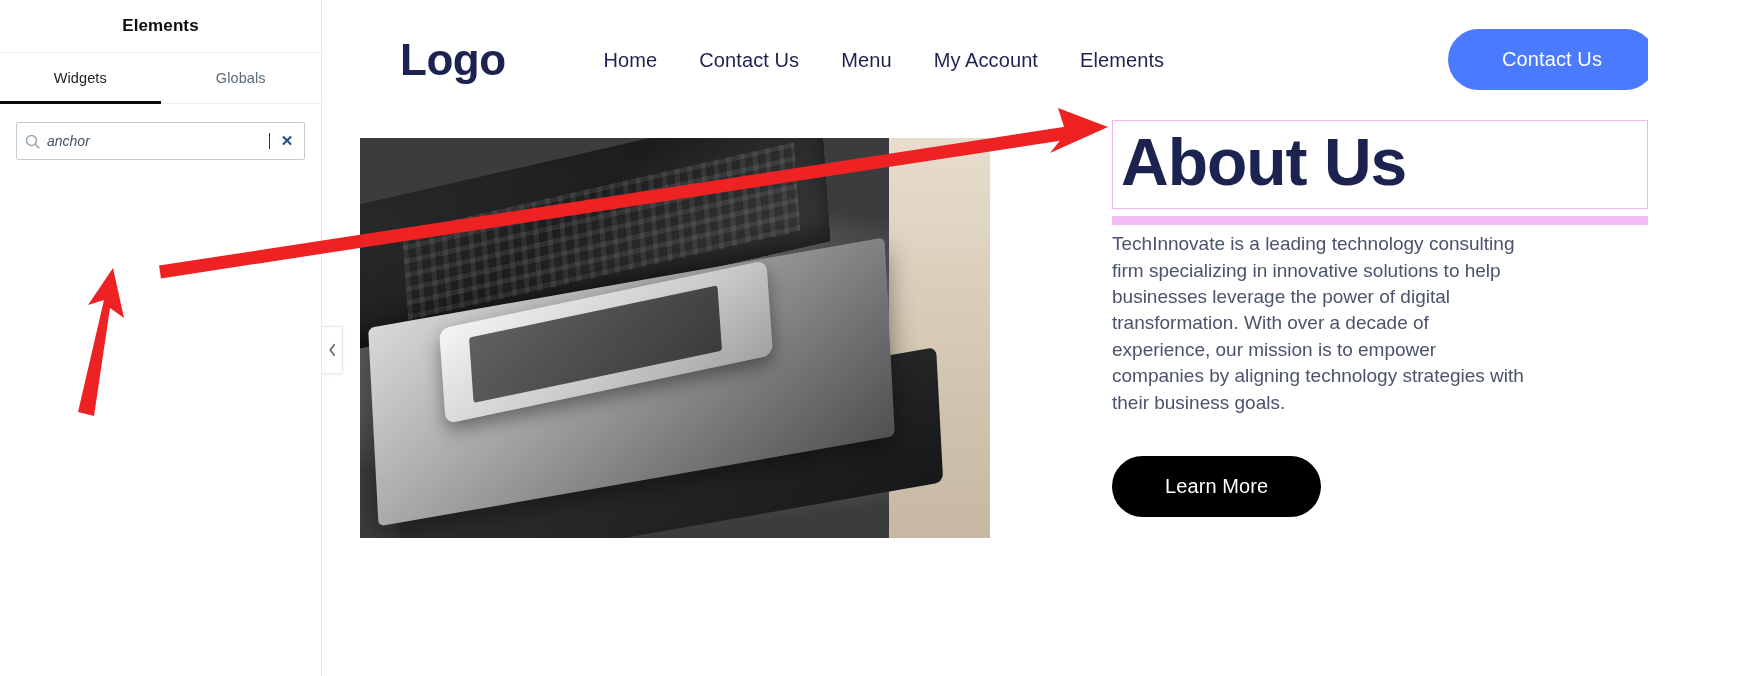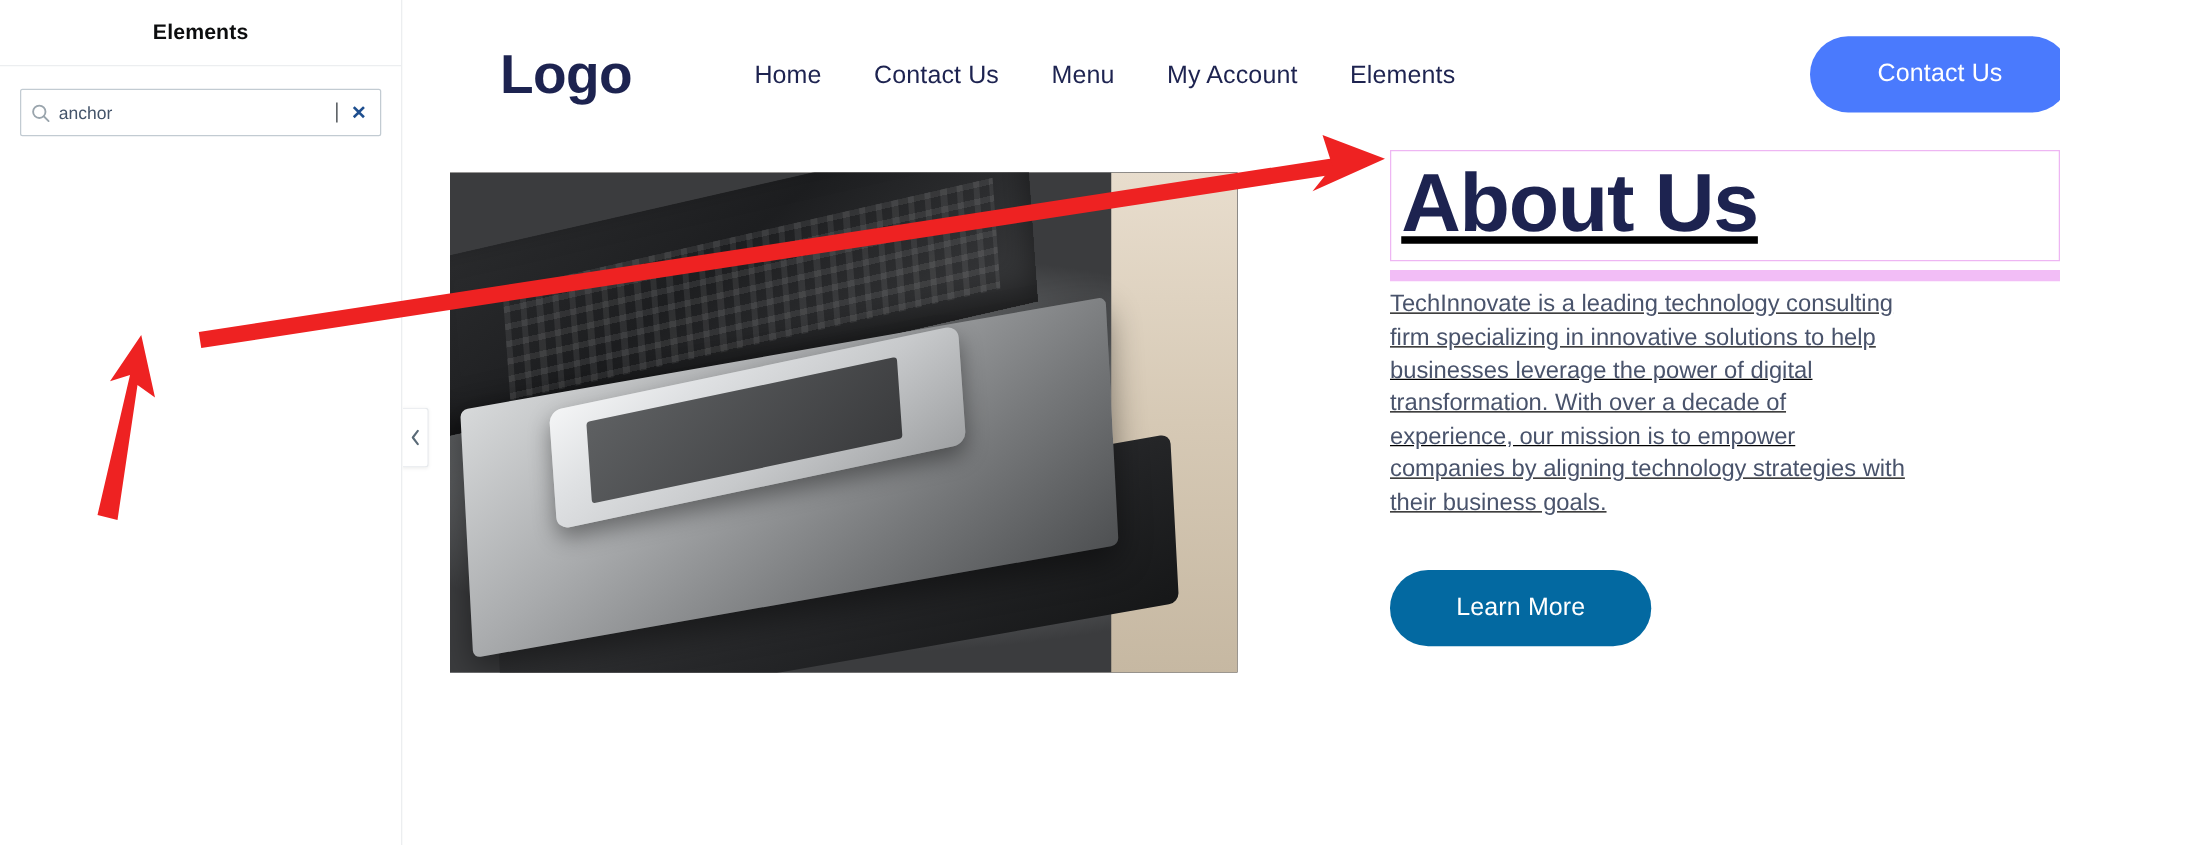--- a/index.html
+++ b/index.html
@@ -40,21 +40,21 @@
   .search-box{
     position:relative;height:38px;border:1px solid #c2cbd2;border-radius:2px;
     display:flex;align-items:center;background:#fff;box-sizing:border-box;
   }
   .search-ico{
     width:30px;display:flex;align-items:center;justify-content:center;flex:0 0 30px;
     color:#9aa5ad;
   }
   .search-input{
     border:0;outline:0;flex:1;font-size:14px;color:#44546a;
-    font-family:"Liberation Sans", sans-serif;
+    font-family:"Liberation Sans", sans-serif;font-style:italic;
     background:transparent;padding:0;
   }
   .caret{
     width:1px;height:16px;background:#2c3338;margin-left:-1px;
     animation:blink 1.05s steps(1) infinite;
   }
   @keyframes blink{0%,50%{opacity:1}50.01%,100%{opacity:1}}
   .clear-btn{
     width:34px;display:flex;align-items:center;justify-content:center;
     color:#1f4f8f;font-size:15px;font-weight:bold;cursor:pointer;flex:0 0 34px;
@@ -143,58 +143,66 @@
   }
   .hero-img .phone:after{
     content:"";position:absolute;left:9%;top:16%;width:76%;height:68%;
     background:linear-gradient(140deg,#5e6062,#3a3b3d);border-radius:3px;
   }
   .hero-img .wood{
     position:absolute;right:0;top:0;width:16%;height:100%;
     background:linear-gradient(180deg,#e8ddcd 0%,#d6c9b5 50%,#c6b8a2 100%);
   }
 
-  .text-col{position:absolute;left:728px;top:0;right:0;text-decoration:underline;}
+  .text-col{position:absolute;left:728px;top:0;right:0;}
   .heading-box{
     position:relative;display:block;
     border:1px solid #eeb6f3;
     padding:6px 0 10px 8px;margin:0 0 0 62px;
     box-sizing:border-box;
   }
   .heading{
     font-size:66px;font-weight:bold;color:#1d2350;line-height:1.08;letter-spacing:-1px;
     margin:0;white-space:nowrap;
   }
   .drop-indicator{
     height:9px;background:#f2bdf6;margin:7px 0 0 62px;
   }
   .body-text{
     font-size:19px;line-height:1.39;color:#49536b;margin:6px 0 0 62px;
     max-width:418px;
   }
   .learn-btn{
-    margin:40px 0 0 62px;background:#0369a1;color:#fff;border:none;border-radius:34px;
+    margin:40px 0 0 62px;background:#000000;color:#fff;border:none;border-radius:34px;
     padding:19px 53px;font-size:20px;cursor:pointer;
     font-family:"Liberation Sans", sans-serif;letter-spacing:.1px;
   }
 
   
   .anno{position:absolute;left:0;top:0;width:1752px;height:676px;pointer-events:none;z-index:60;}
 </style>
 </head>
 <body>
 
 <div class="screen">
 
   <div class="panel">
 
     <div class="panel-head">
       <div class="panel-title">Elements</div>
     </div>
 
+    <div class="tabs">
+      <div class="tab active">
+        <span>Widgets</span>
+      </div>
+      <div class="tab">
+        <span>Globals</span>
+      </div>
+    </div>
 
     <div class="search-wrap">
       <div class="search-box">
         <span class="search-ico">
           <svg width="17" height="17" viewBox="0 0 24 24" fill="none" stroke="currentColor" stroke-width="2.1" stroke-linecap="round">
             <circle cx="10.5" cy="10.5" r="7"></circle>
             <line x1="15.8" y1="15.8" x2="21" y2="21"></line>
           </svg>
         </span>
         <input class="search-input" type="text" value="anchor" style="">

